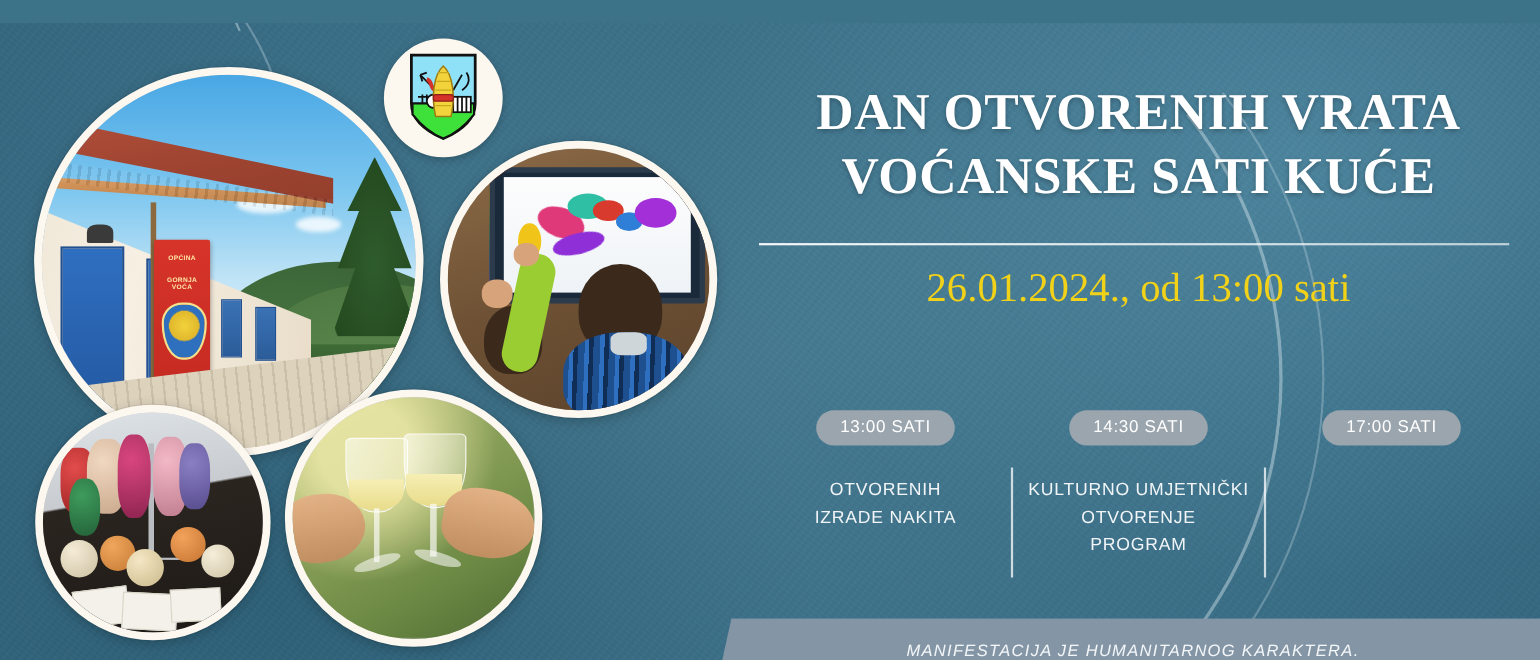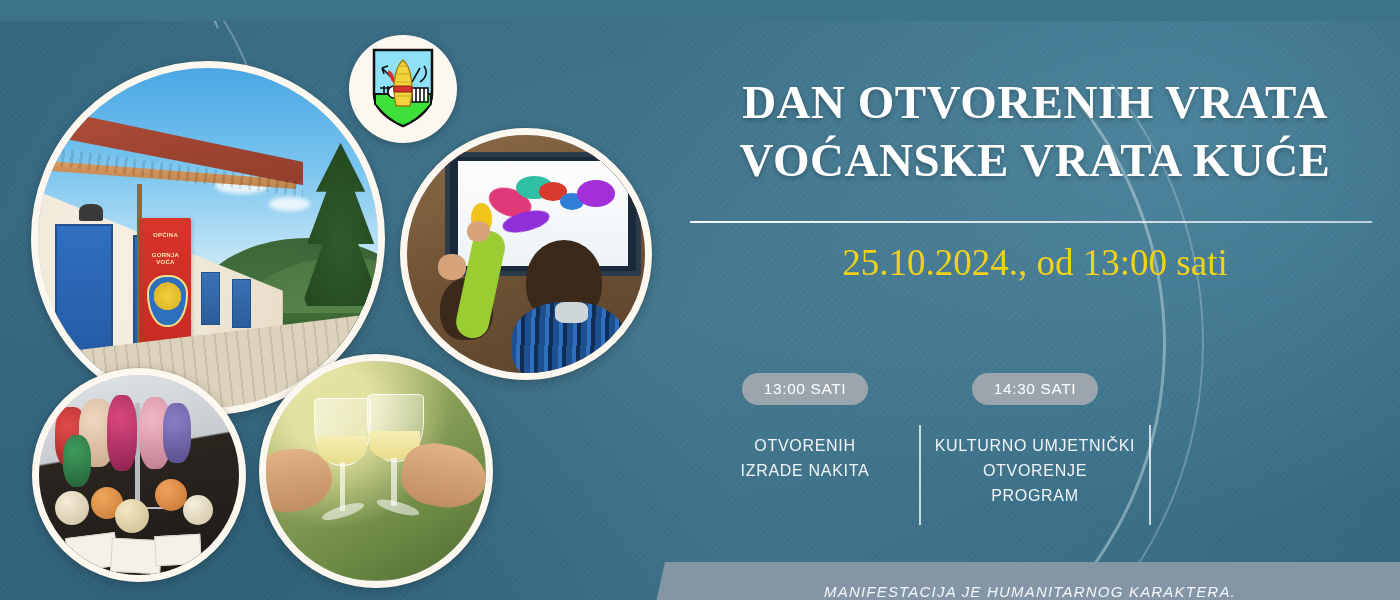--- a/index.html
+++ b/index.html
@@ -263,25 +263,25 @@
       <circle cx="22" cy="44" r="6"></circle>
     </g>
     <path d="M16 24 C22 26 18 32 24 34" stroke="#d4332a" stroke-width="3.5" fill="none"></path>
     <path d="M31 12 C40 20 42 40 38 58 L24 58 C20 40 22 20 31 12 Z" fill="#f2d33c" stroke="#9c7c12" stroke-width="1.4"></path>
     <path d="M26 18 L36 18 M25 26 L37 26 M24 34 L38 34 M24 48 L38 48" stroke="#c9a81d" stroke-width="1.1"></path>
     <rect x="22" y="38" width="18" height="6" rx="2" fill="#d4332a" stroke="#8e1f18" stroke-width="1.2"></rect>
   </svg>
 
   <div id="title">
     <div>DAN OTVORENIH VRATA</div>
-    <div>VOĆANSKE VRATA KUĆE</div>
+    <div>VOĆANSKE SATI KUĆE</div>
   </div>
   <div id="rule"></div>
   <div id="subtitle">
-    <div>25.10.2024., od 13:00 sati</div>
+    <div>26.01.2024., od 13:00 sati</div>
   </div>
 
   <div id="schedule">
     <div class="col">
       <div class="badge">13:00 SATI</div>
       <div class="desc">
         <div>OTVORENIH</div>
         <div>IZRADE NAKITA</div>
       </div>
     </div>
@@ -289,18 +289,19 @@
       <div class="vline" style="left:-1px;"></div>
       <div class="badge">14:30 SATI</div>
       <div class="desc">
         <div>KULTURNO UMJETNIČKI</div>
         <div>OTVORENJE</div>
         <div>PROGRAM</div>
       </div>
     </div>
     <div class="col">
       <div class="vline" style="left:-1px;"></div>
+      <div class="badge">17:00 SATI</div>
     </div>
   </div>
 
   <div id="bottom-banner"></div>
   <div id="bottom-text">MANIFESTACIJA JE HUMANITARNOG KARAKTERA.</div>
 </div>
 
 </body></html>

